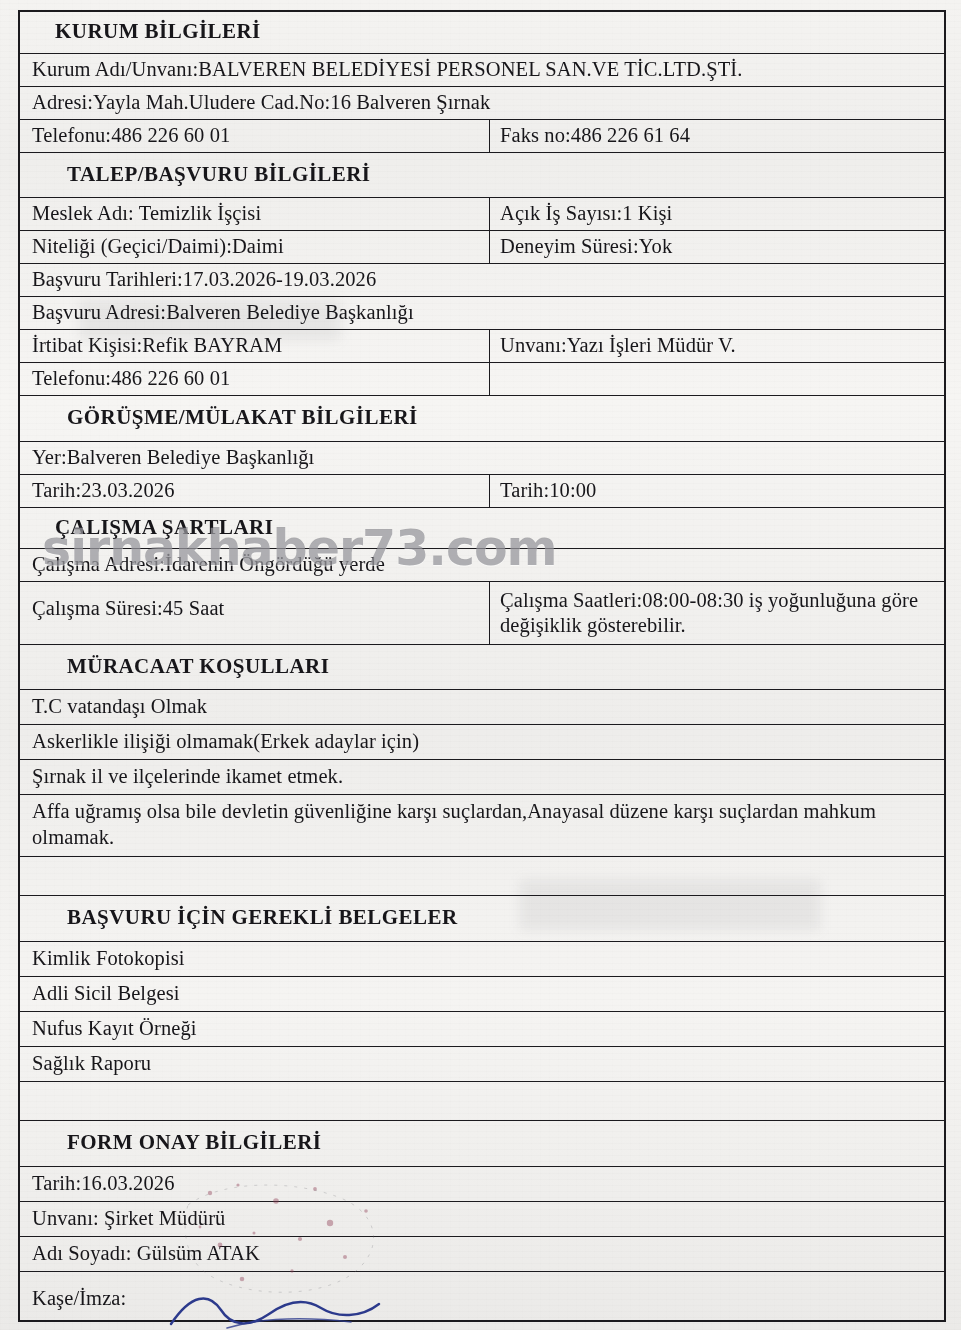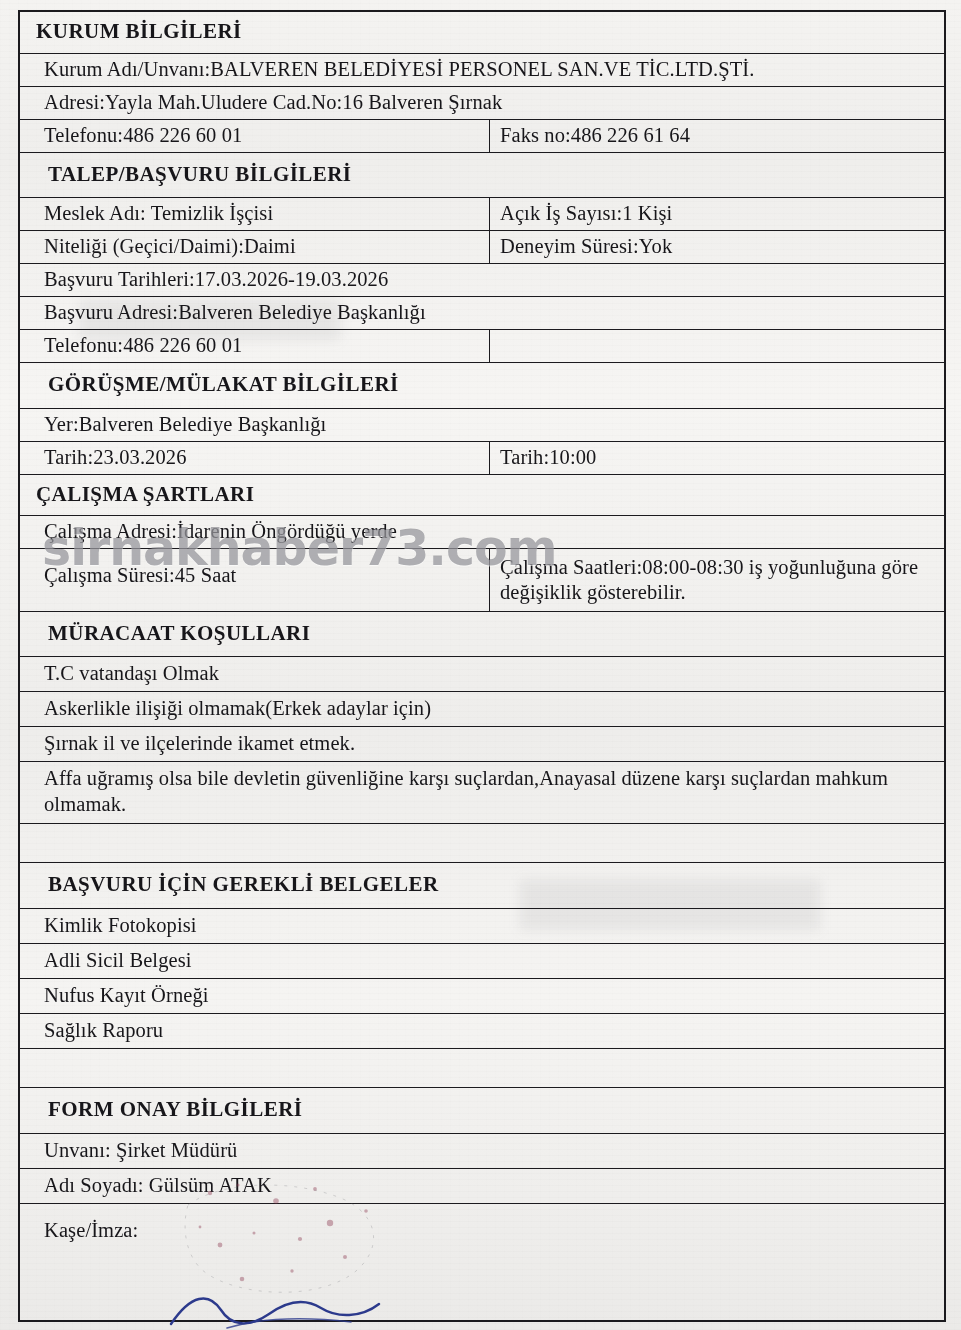--- a/index.html
+++ b/index.html
@@ -64,23 +64,24 @@
   }
   .cell.left-col {
     flex: 0 0 470px;
     border-right: 1.6px solid #1b1a1e;
   }
   .section-head {
     font-weight: bold;
     font-size: 21px;
     letter-spacing: .45px;
     padding: 7px 10px 8px 16px;
+    margin-left: 19px;
   }
   .section-head.tall { padding-top: 9px; padding-bottom: 10px; padding-left: 28px; }
-  .pad-left { padding-left: 24px; }
+  .pad-left { padding-left: 12px; }
   .two-line { line-height: 1.2; padding-top: 6px; padding-bottom: 6px; }
   .tall-cell { padding-top: 14px; padding-bottom: 14px; }
   .blank { height: 38px; }
   .cond { padding-top: 4px; padding-bottom: 5px; }
   .multi { line-height: 1.25; padding-top: 4px; padding-bottom: 6px; }
   .nob { border-bottom: none; }
 
   
   .watermark {
     position: absolute;
@@ -161,20 +162,24 @@
     <div class="cell left-col pad-left">Niteliği (Geçici/Daimi):Daimi</div>
     <div class="cell">Deneyim Süresi:Yok</div>
   </div>
   <div class="row">
     <div class="cell pad-left">Başvuru Tarihleri:17.03.2026-19.03.2026</div>
   </div>
   <div class="row">
     <div class="cell pad-left">Başvuru Adresi:Balveren Belediye Başkanlığı</div>
   </div>
   <div class="row">
+    <div class="cell left-col pad-left">İrtibat Kişisi:Refik BAYRAM</div>
+    <div class="cell">Unvanı:Yazı İşleri Müdür V.</div>
+  </div>
+  <div class="row">
     <div class="cell left-col pad-left">Telefonu:486 226 60 01</div>
   </div>
 
   <div class="row">
     <div class="cell section-head tall">GÖRÜŞME/MÜLAKAT BİLGİLERİ</div>
   </div>
   <div class="row">
     <div class="cell pad-left">Yer:Balveren Belediye Başkanlığı</div>
   </div>
   <div class="row">
@@ -226,20 +231,23 @@
   </div>
   <div class="row">
     <div class="cell pad-left cond">Sağlık Raporu</div>
   </div>
   <div class="row">
     <div class="cell blank"></div>
   </div>
 
   <div class="row">
     <div class="cell section-head tall">FORM ONAY BİLGİLERİ</div>
+  </div>
+  <div class="row">
+    <div class="cell pad-left cond">Tarih:16.03.2026</div>
   </div>
   <div class="row">
     <div class="cell pad-left cond">Unvanı:    Şirket Müdürü</div>
   </div>
   <div class="row">
     <div class="cell pad-left cond">Adı Soyadı: Gülsüm ATAK</div>
   </div>
   <div class="row nob">
     <div class="cell pad-left tall-cell">Kaşe/İmza:</div>
   </div>

